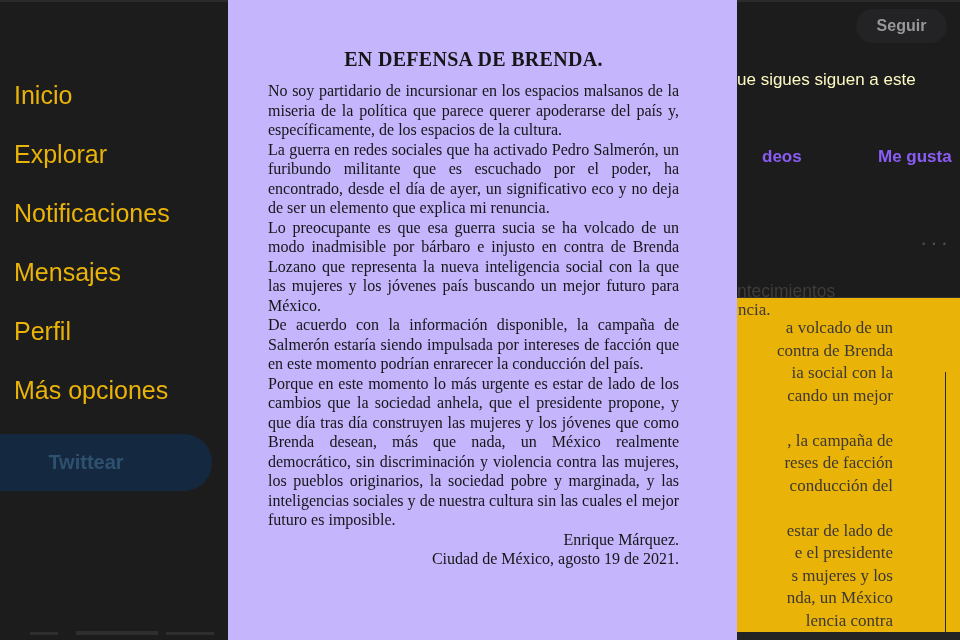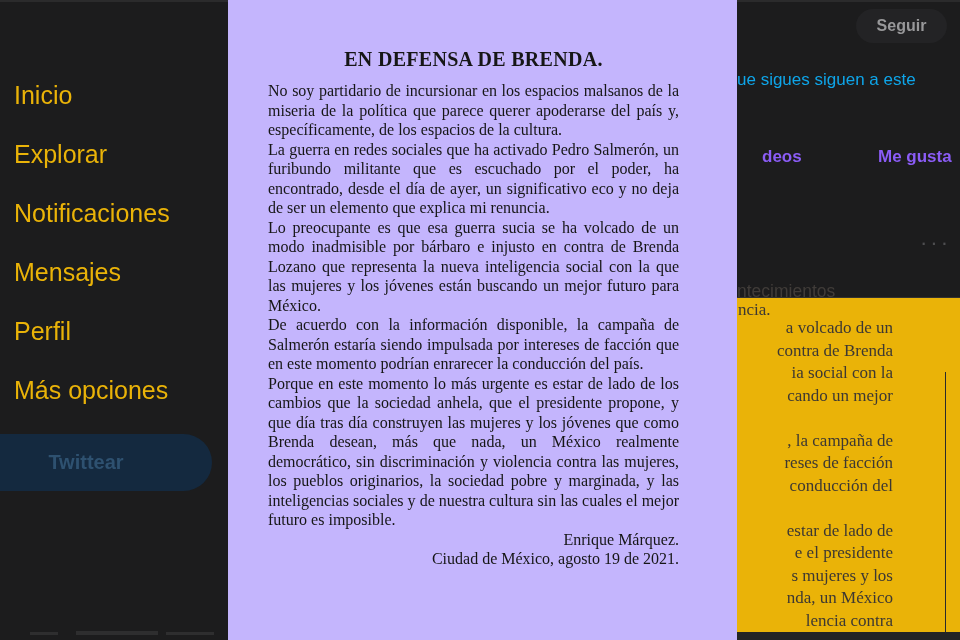--- a/index.html
+++ b/index.html
@@ -20,21 +20,21 @@
   .bl-marks div{position:absolute;background:#2e2e2f;}
   .bl-a{left:30px;top:632px;width:28px;height:3px;}
   .bl-b{left:76px;top:631px;width:82px;height:4px;}
   .bl-c{left:166px;top:632px;width:48px;height:3px;}
 
   
   .follow-btn{position:absolute;left:856px;top:9px;width:91px;height:34px;
     border:none;border-radius:17px;background:#232325;color:#98989a;
     font-family:"Liberation Sans",sans-serif;font-size:16px;font-weight:bold;
     filter:blur(.3px);cursor:pointer;}
-  .follow-hint{position:absolute;left:737px;top:70px;font-size:17px;color:#0ea5e9;
+  .follow-hint{position:absolute;left:737px;top:70px;font-size:17px;color:#fef9c3;
     filter:blur(.5px);white-space:nowrap;}
   .tab{position:absolute;top:147px;font-size:17px;font-weight:bold;color:#8b5cf6;
     filter:blur(.5px);cursor:pointer;white-space:nowrap;padding-left:25px;}
   .tab-videos{left:737px;}
   .tab-likes{left:853px;}
   .more-icon{position:absolute;left:920px;top:230px;font-size:22px;letter-spacing:3px;
     color:#4e4e50;filter:blur(.4px);cursor:pointer;}
   .tweet-frag{position:absolute;left:737px;top:261px;font-size:17.5px;color:#403c39;
     filter:blur(.5px);white-space:nowrap;margin-top:20px;}
   .hline{position:absolute;left:737px;top:297px;width:223px;height:1px;background:#343230;}
@@ -102,20 +102,20 @@
 nda, un México
 lencia contra</div>
   </div>
   <div class="vline"></div>
   <div class="bottom-strip"></div>
 
   <div class="doc">
     <div class="doc-title">EN DEFENSA DE BRENDA.</div>
     <p>No soy partidario de incursionar en los espacios malsanos de la miseria de la política que parece querer apoderarse del país y, específicamente, de los espacios de la cultura.</p>
     <p>La guerra en redes sociales que ha activado Pedro Salmerón, un furibundo militante que es escuchado por el poder, ha encontrado, desde el día de ayer, un significativo eco y no deja de ser un elemento que explica mi renuncia.</p>
-    <p>Lo preocupante es que esa guerra sucia se ha volcado de un modo inadmisible por bárbaro e injusto en contra de Brenda Lozano que representa la nueva inteligencia social con la que las mujeres y los jóvenes están buscando un mejor futuro para México.</p>
+    <p>Lo preocupante es que esa guerra sucia se ha volcado de un modo inadmisible por bárbaro e injusto en contra de Brenda Lozano que representa la nueva inteligencia social con la que las mujeres y los jóvenes país buscando un mejor futuro para México.</p>
     <p>De acuerdo con la información disponible, la campaña de Salmerón estaría siendo impulsada por intereses de facción que en este momento podrían enrarecer la conducción del país.</p>
     <p>Porque en este momento lo más urgente es estar de lado de los cambios que la sociedad anhela, que el presidente propone, y que día tras día construyen las mujeres y los jóvenes que como Brenda desean, más que nada, un México realmente democrático, sin discriminación y violencia contra las mujeres, los pueblos originarios, la sociedad pobre y marginada, y las inteligencias sociales y de nuestra cultura sin las cuales el mejor futuro es imposible.</p>
     <div class="doc-sig">Enrique Márquez.</div>
     <div class="doc-date">Ciudad de México, agosto 19 de 2021.</div>
   </div>
 
 </div>
 
 </body></html>

